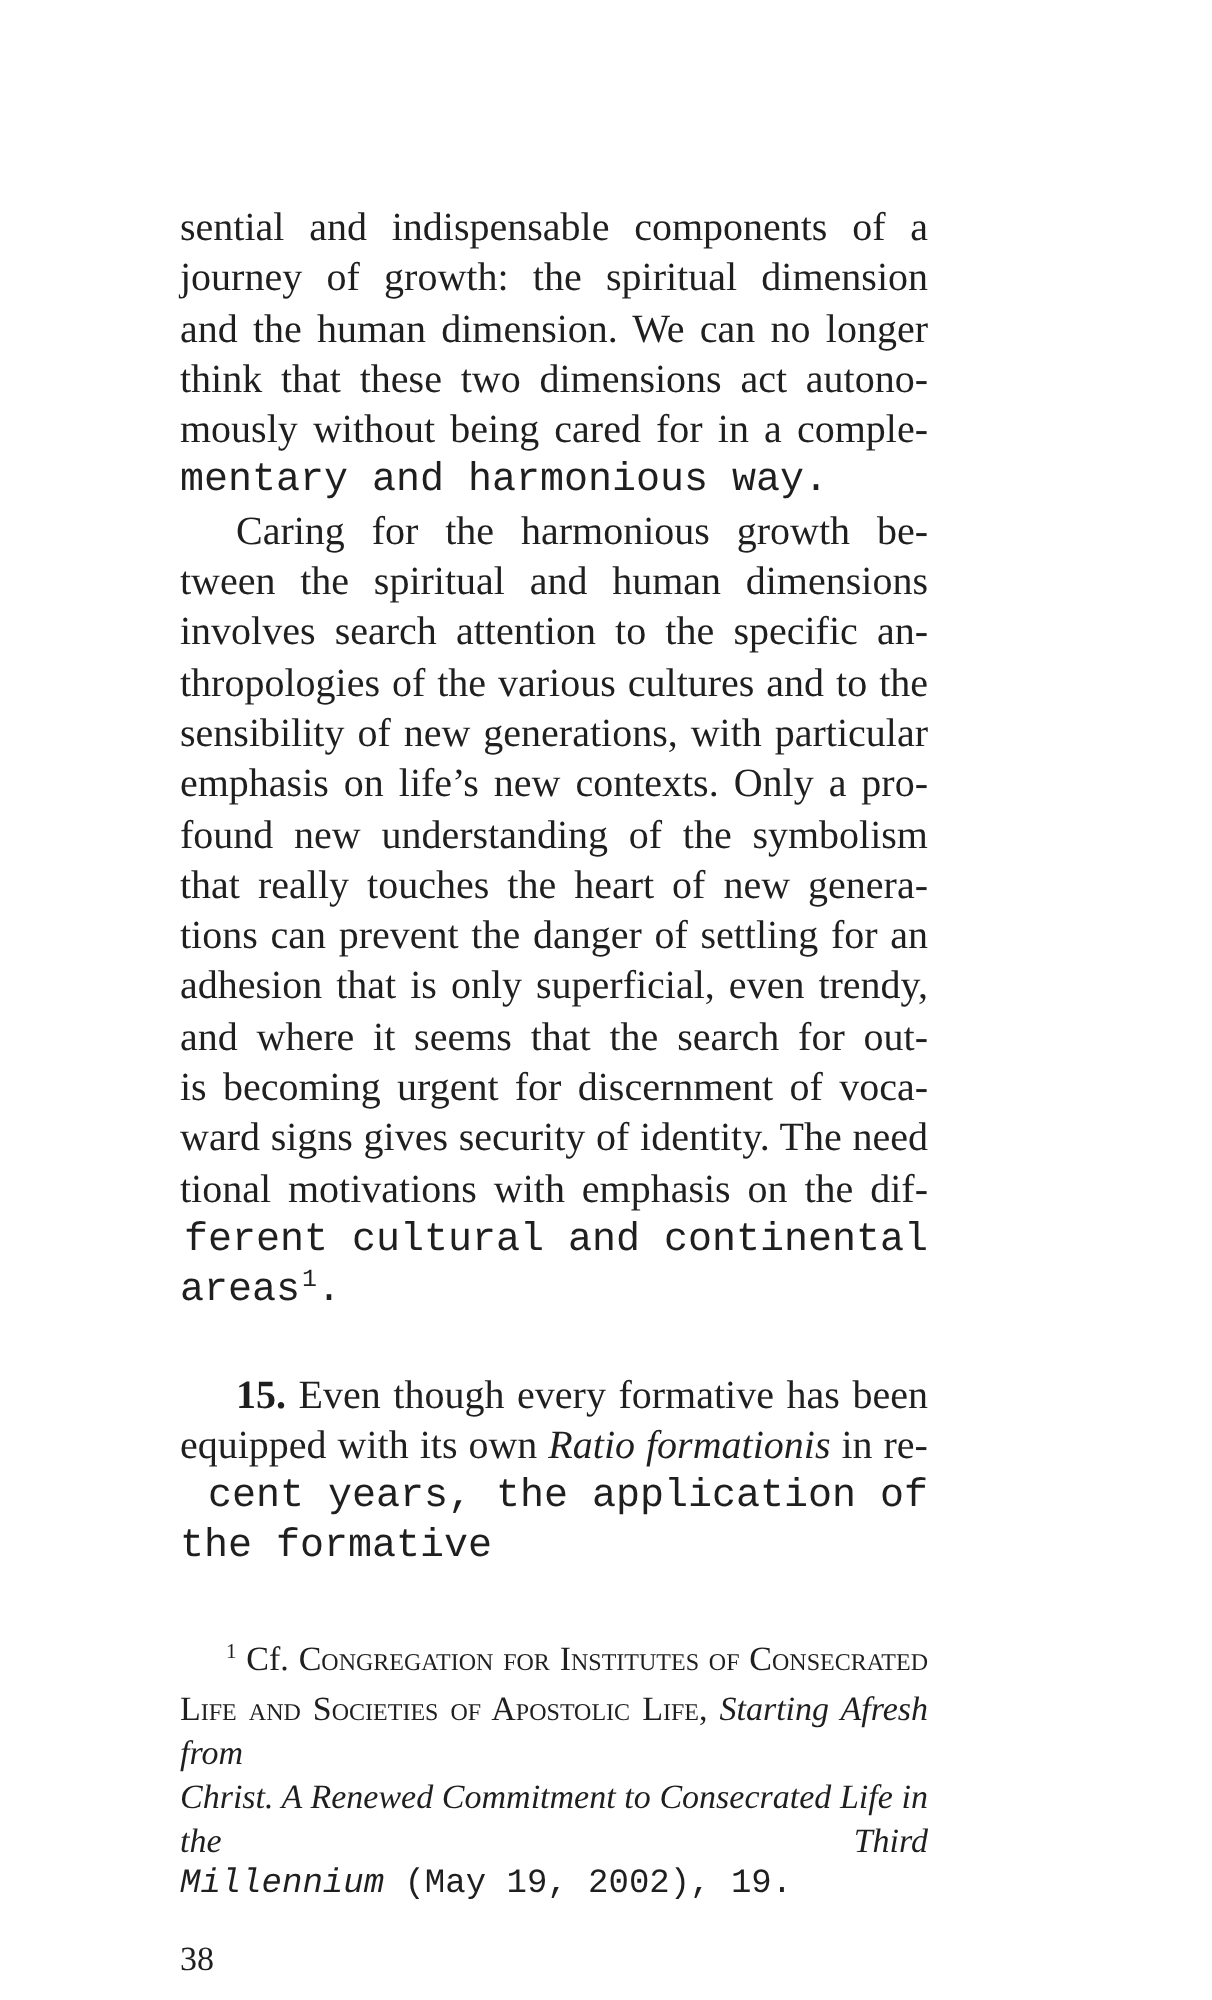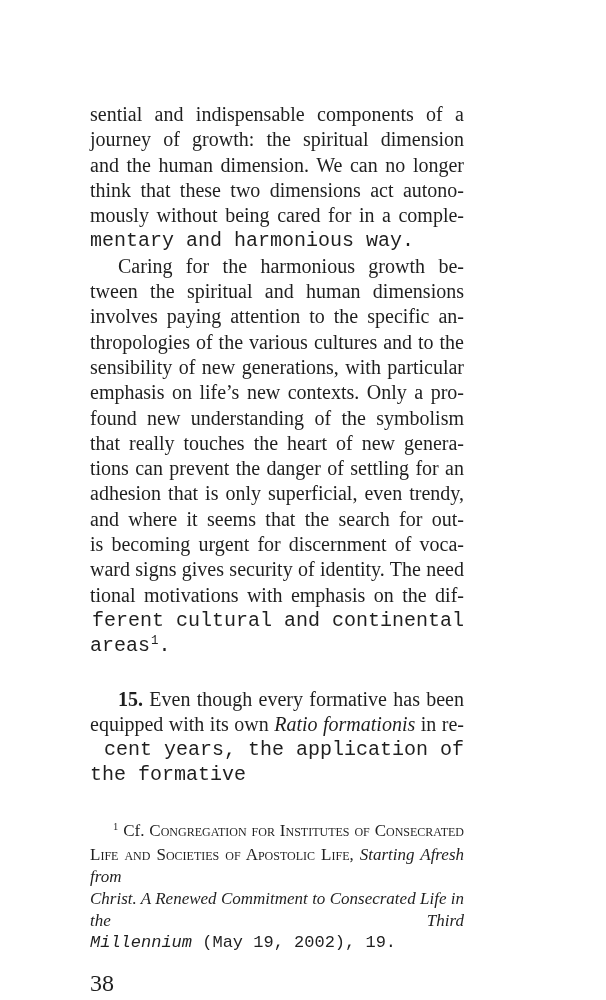--- a/index.html
+++ b/index.html
@@ -44,41 +44,41 @@
   .seg-i  { font-style: italic; }
   .seg-sc { font-variant: small-caps; }
   .seg-sup {
     font-size: 0.62em;
     position: relative;
     top: -0.55em;
     padding-left: 1px;
   }
   .page-number {
     margin-top: 16px;
-    font-size: 24px;
+    font-size: 17px;
     text-align: left;
   }
 </style>
 </head>
 <body>
 
 <div class="page">
   <div class="body-text">
       <div class="para">
         <div class="line"><span>sential and indispensable components of a</span></div>
         <div class="line"><span>journey of growth: the spiritual dimension</span></div>
         <div class="line"><span>and the human dimension. We can no longer</span></div>
         <div class="line"><span>think that these two dimensions act autono-</span></div>
         <div class="line"><span>mously without being cared for in a comple-</span></div>
         <div class="line line-last"><span>mentary and harmonious way.</span></div>
       </div>
       <div class="para indent">
         <div class="line"><span>Caring for the harmonious growth be-</span></div>
         <div class="line"><span>tween the spiritual and human dimensions</span></div>
-        <div class="line"><span>involves paying attention to the specific an-</span></div>
+        <div class="line"><span>involves search attention to the specific an-</span></div>
         <div class="line"><span>thropologies of the various cultures and to the</span></div>
         <div class="line"><span>sensibility of new generations, with particular</span></div>
         <div class="line"><span>emphasis on life’s new contexts. Only a pro-</span></div>
         <div class="line"><span>found new understanding of the symbolism</span></div>
         <div class="line"><span>that really touches the heart of new genera-</span></div>
         <div class="line"><span>tions can prevent the danger of settling for an</span></div>
         <div class="line"><span>adhesion that is only superficial, even trendy,</span></div>
         <div class="line"><span>and where it seems that the search for out-</span></div>
         <div class="line"><span>is becoming urgent for discernment of voca-</span></div>
         <div class="line"><span>ward signs gives security of identity. The need</span></div>

